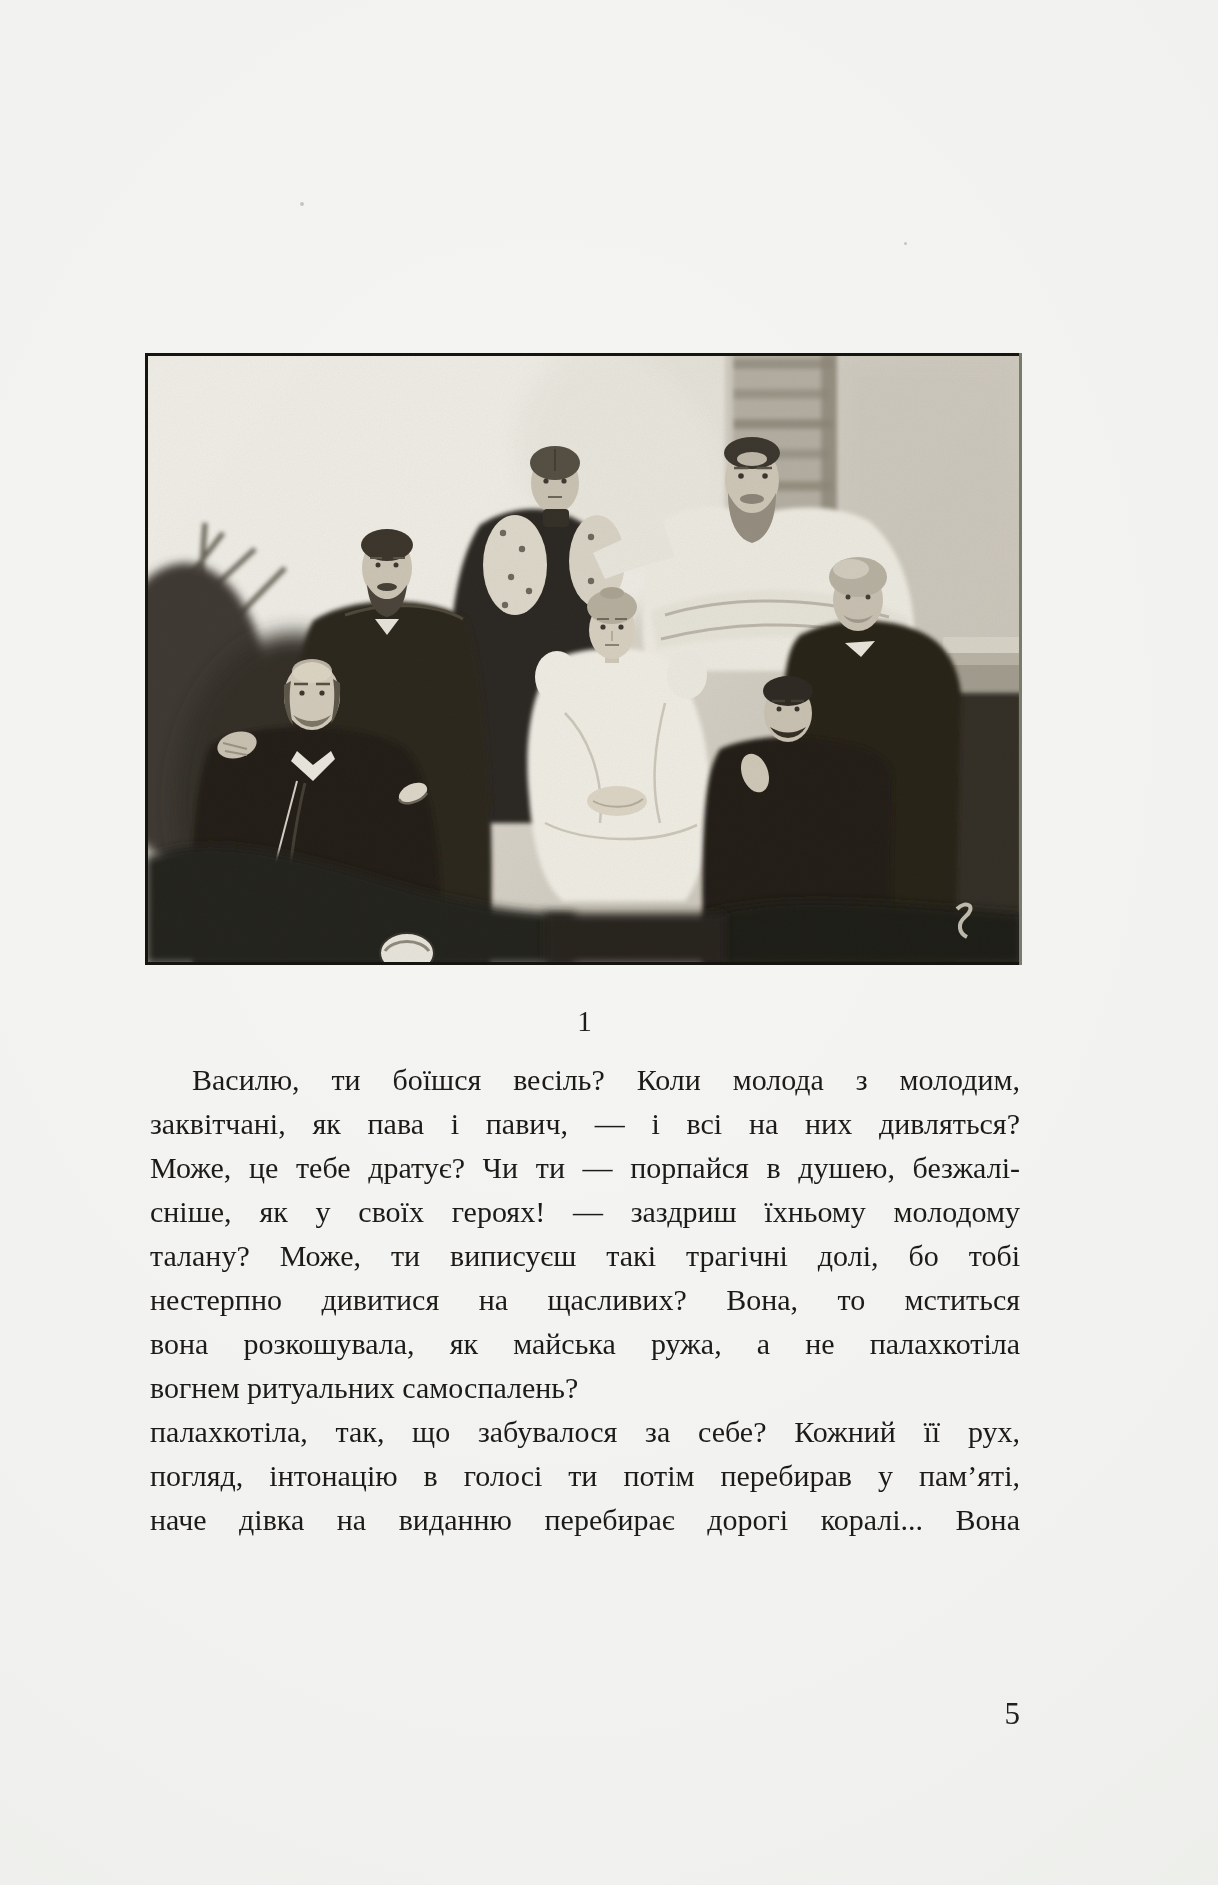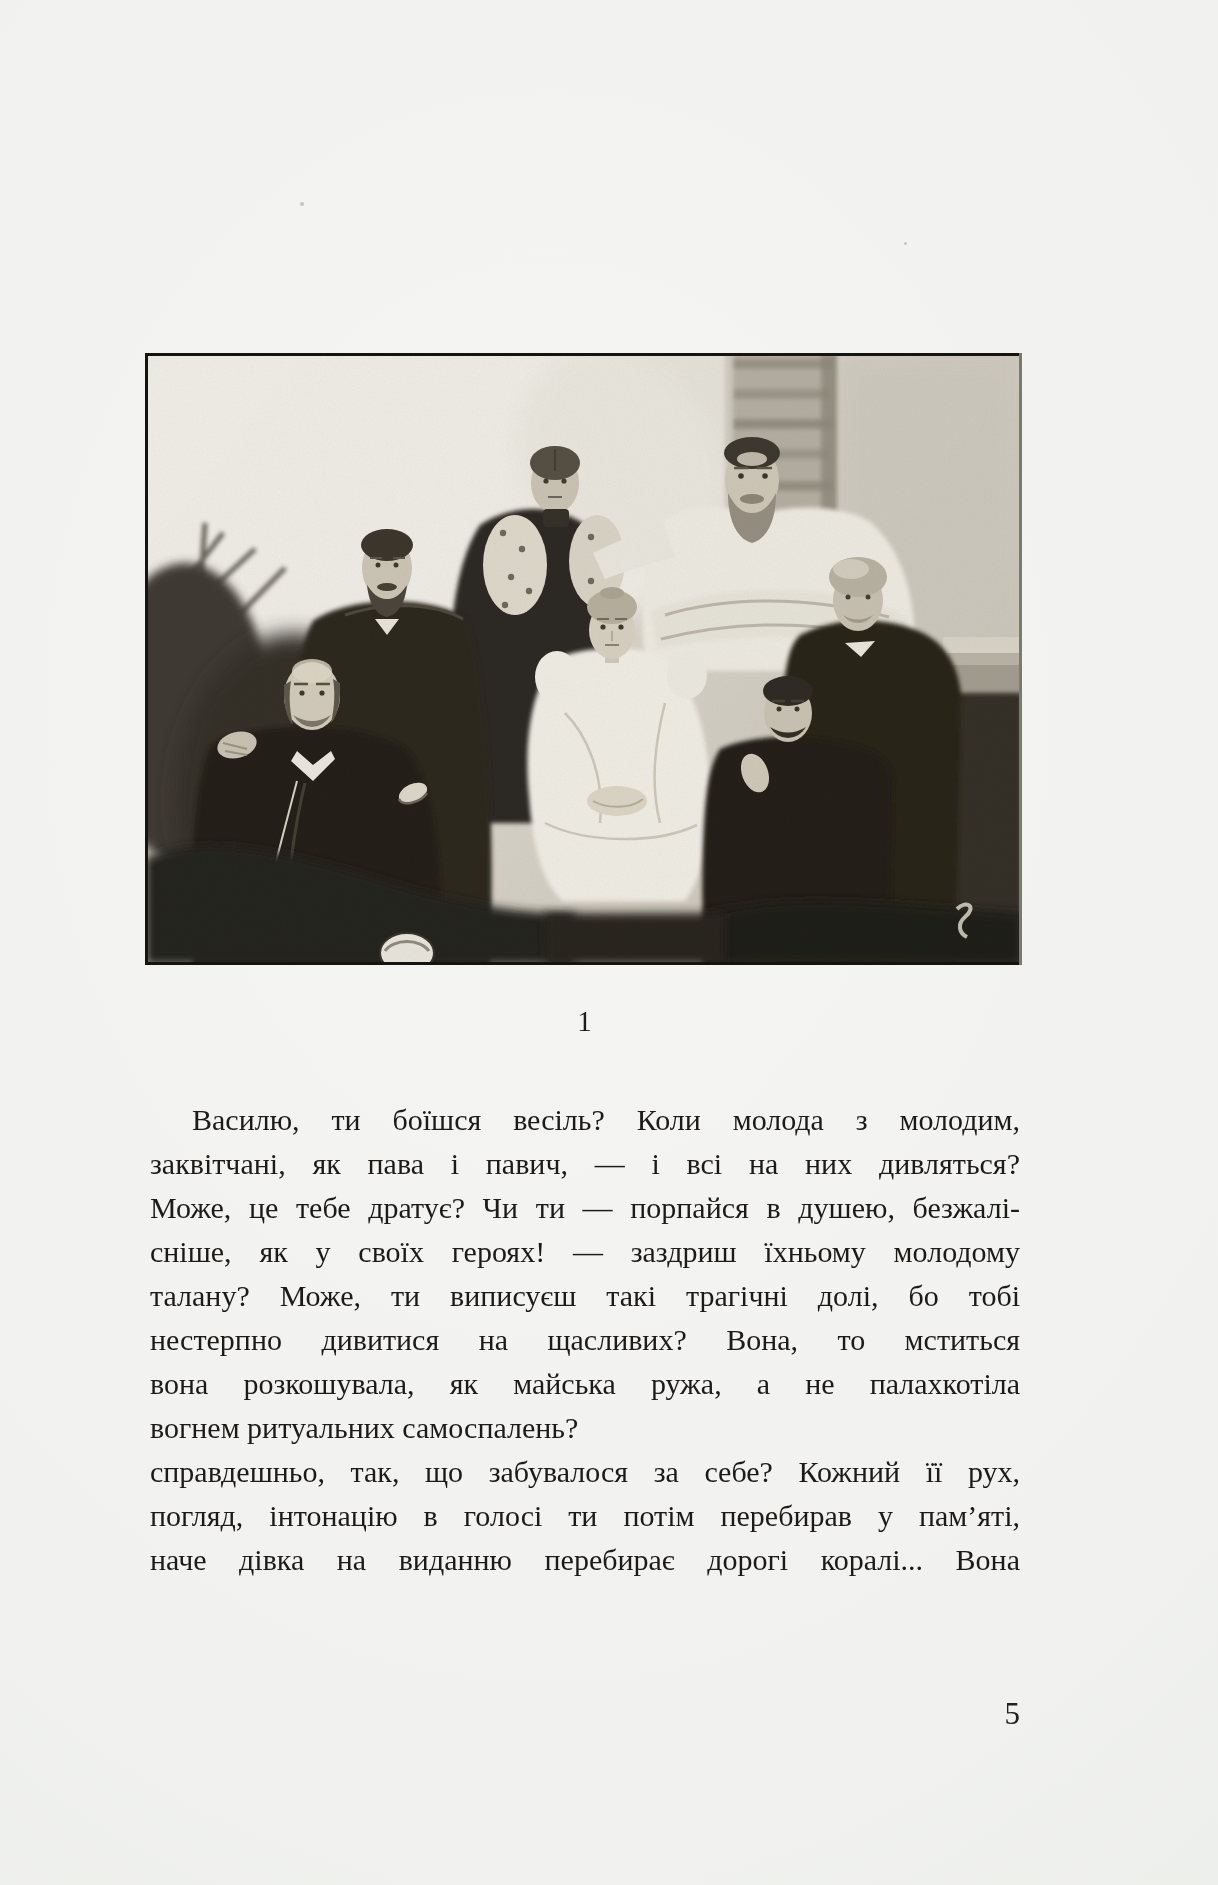--- a/index.html
+++ b/index.html
@@ -64,21 +64,20 @@
     overflow: hidden;
     white-space: normal;
     color: #1d1b18;
   }
   .line.just {
     text-align: justify;
     text-align-last: justify;
   }
   .line.indent {
     text-indent: 42px;
-    margin-top: 40px;
   }
   .page-num {
     position: absolute;
     left: 150px;
     top: 1694px;
     width: 870px;
     text-align: right;
     font: 31px/40px "Liberation Serif", serif;
     color: #22201c;
   }
@@ -278,20 +277,20 @@
 
   <main class="text-block">
       <div class="line indent just">Василю, ти боїшся весіль? Коли молода з молодим,</div>
       <div class="line just">заквітчані, як пава і павич, — і всі на них дивляться?</div>
       <div class="line just">Може, це тебе дратує? Чи ти — порпайся в душею, безжалі-</div>
       <div class="line just">сніше, як у своїх героях! — заздриш їхньому молодому</div>
       <div class="line just">талану? Може, ти виписуєш такі трагічні долі, бо тобі</div>
       <div class="line just">нестерпно дивитися на щасливих? Вона, то мститься</div>
       <div class="line just">вона розкошувала, як майська ружа, а не палахкотіла</div>
       <div class="line">вогнем ритуальних самоспалень?</div>
-      <div class="line just">справдешньо, так, що забувалося за себе? Кожний її рух,</div>
+      <div class="line just">палахкотіла, так, що забувалося за себе? Кожний її рух,</div>
       <div class="line just">погляд, інтонацію в голосі ти потім перебирав у пам’яті,</div>
       <div class="line just">наче дівка на виданню перебирає дорогі коралі... Вона</div>
     </main>
 
   <div class="page-num">5</div>
 
 </div>
 
 </body></html>

